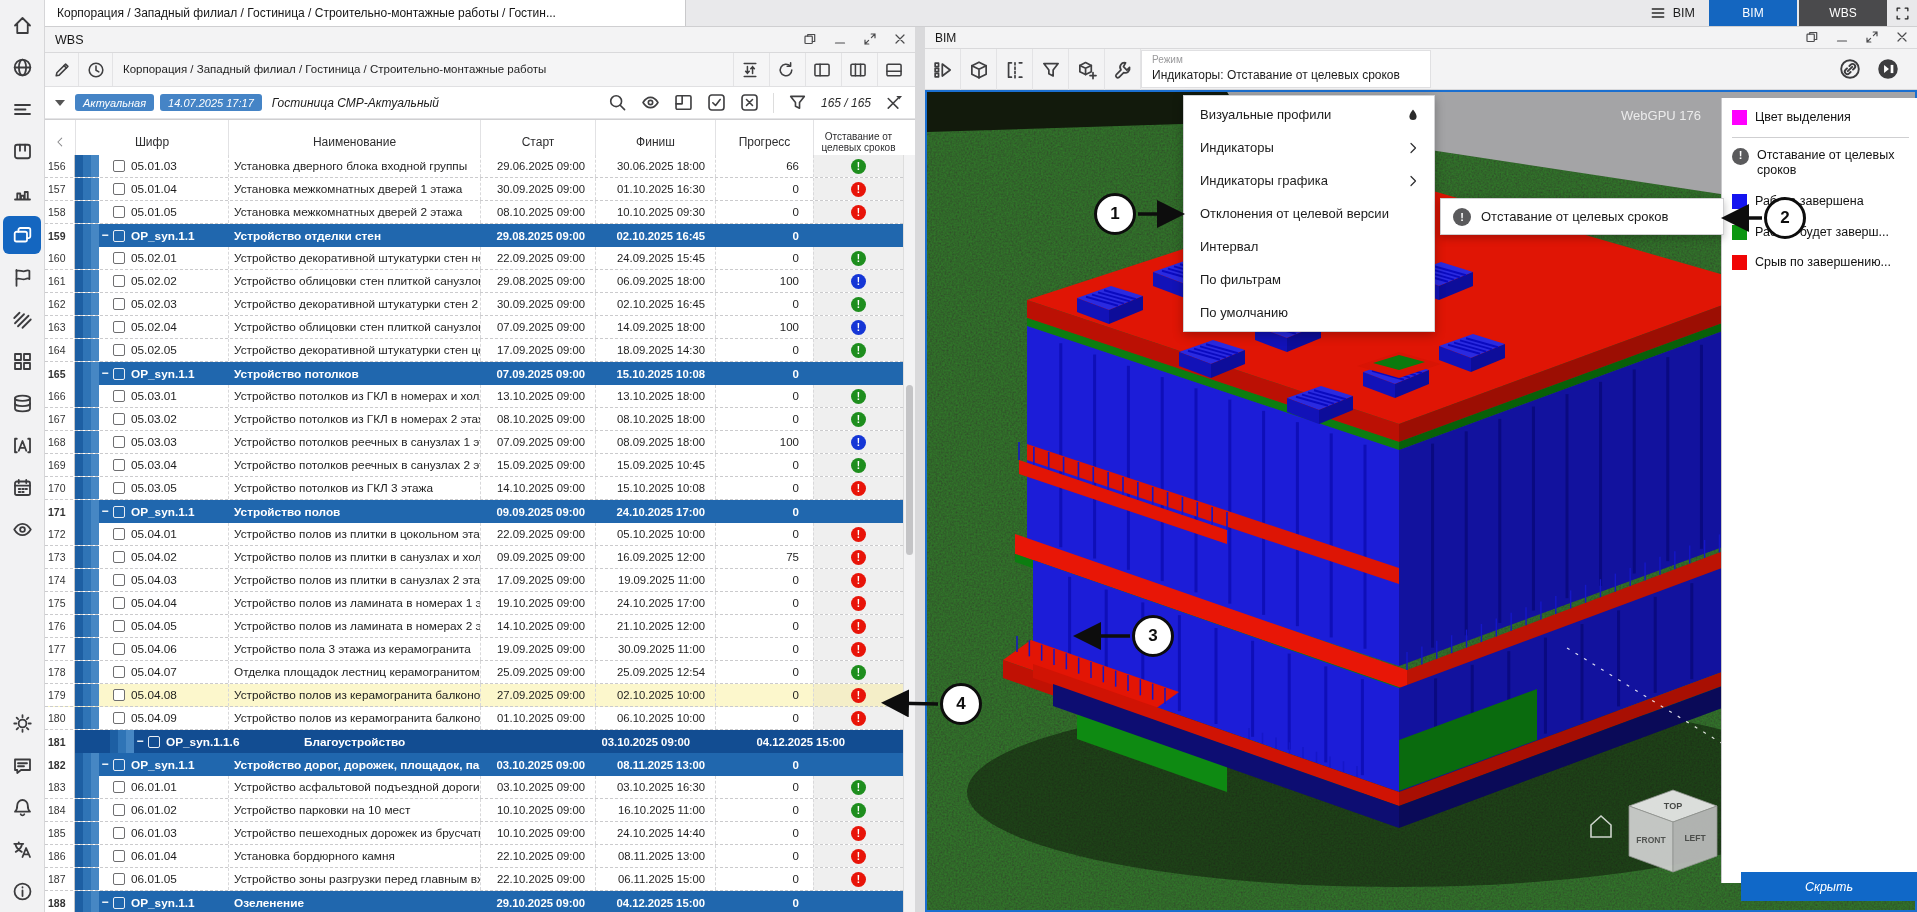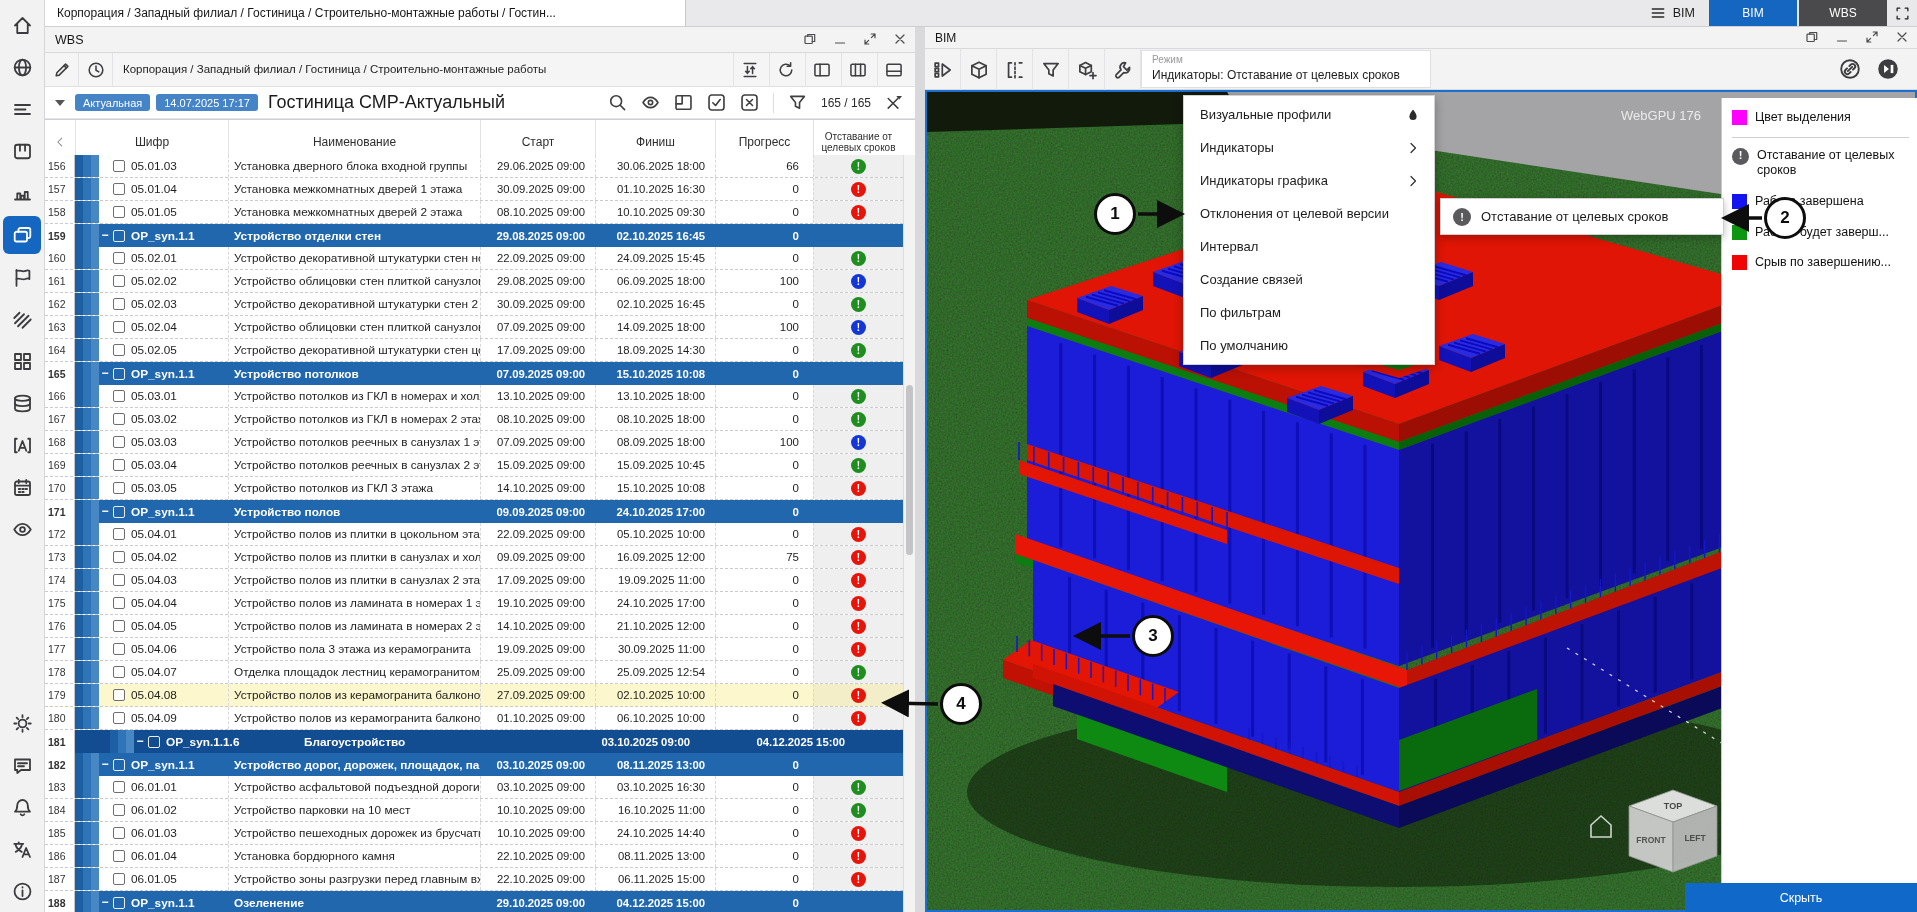--- a/index.html
+++ b/index.html
@@ -47,26 +47,26 @@
   .wbs { position:absolute; left:45px; top:27px; width:870px; height:885px; background:#fff; z-index:10; }
   .wtoolbar { height:34px; background:#f5f5f6; border-bottom:1px solid #e0e0e2; display:flex; align-items:stretch; }
   .tbtn { width:34px; display:flex; align-items:center; justify-content:center; color:#3f3f41;
     border-right:1px solid #e3e3e5; cursor:pointer; }
   .tbtn .ic { width:18px; height:18px; }
   .crumb { font-size:11.5px; line-height:1.3; color:#1e1e1e; padding:3px 10px; width:468px;
     display:flex; align-items:center; }
   .wtools { margin-left:auto; display:flex; align-items:center; gap:4px; padding-right:6px; }
   .wtools .tbtn { width:32px; height:100%; border-right:none; border-left:1px solid #e3e3e5; }
 
-  .vbar { height:32px; border-bottom:1px solid #e4e4e6; display:flex; align-items:center; padding:0 8px 0 10px; }
+  .vbar { height:32px; border-bottom:1px solid #e4e4e6; display:flex; align-items:center; padding:0 8px 0 10px;font-style:italic; }
   .vcaret { width:0; height:0; border-left:5px solid transparent; border-right:5px solid transparent;
     border-top:6px solid #555; margin-right:10px; flex:none; }
   .badge { background:#4584c6; color:#fff; font-size:11px; padding:2.5px 8px; border-radius:3px;
     margin-right:6px; white-space:nowrap; flex:none; }
-  .dataset { font-size:18px; color:#1c1c1c; margin-left:4px; white-space:nowrap; overflow:hidden; }
+  .dataset { font-size:12px; color:#1c1c1c; margin-left:4px; white-space:nowrap; overflow:hidden; }
   .vtools { margin-left:auto; display:flex; align-items:center; gap:14px; padding-right:4px; }
   .vtools .vic { color:#3f3f41; cursor:pointer; display:flex; }
   .vtools .vic .ic { width:19px; height:19px; }
   .vsep { width:1px; height:20px; background:#ddd; }
   .counter { font-size:12px; color:#2c2c2c; white-space:nowrap; }
 
   
   .thead { height:46px; border-top:1px solid #cfcfd1; border-bottom:1px solid #c6c6c8; display:grid;
     grid-template-columns:30px 153px 252px 115px 120px 98px 90px; align-items:center; background:#fff; }
   .thead > div { font-size:12px; color:#2e2e30; text-align:center; border-left:1px solid #e2e2e4;
@@ -132,22 +132,22 @@
   .webgpu { position:absolute; top:16px; right:214px; font-size:13px; color:rgba(255,255,255,.78); z-index:3;text-align:center; }
   .navcube { position:absolute; left:640px; top:688px; z-index:3; }
 
   .legend { position:absolute; right:0; top:71px; width:196px; bottom:29px; background:#fff;
     border-left:1px solid #c9c9cb; padding:12px 8px 0 10px; z-index:30; }
   .lg-row { display:flex; align-items:flex-start; gap:8px; margin-bottom:15px; font-size:12.5px; color:#111; line-height:1.25; }
   .lg-sw { width:15px; height:15px; flex:none; margin-top:0; }
   .lg-alert { width:17px; height:17px; border-radius:50%; background:#5a5a5c; color:#fff; flex:none;
     font-size:11px; font-weight:bold; display:flex; align-items:center; justify-content:center; }
   .lg-div { border:none; border-top:1px solid #cfcfd1; margin:-4px 0 10px; }
-  .hidebtn { position:absolute; right:0; bottom:0; width:232px; height:29px; background:#1068c8;
-    color:#fff; font-size:12.5px; border:none; cursor:pointer; z-index:31; }
+  .hidebtn { position:absolute; right:0; bottom:11px; width:176px; height:29px; background:#1068c8;
+    color:#fff; font-size:12.5px; border:none; cursor:pointer; z-index:31;font-style:italic; }
 
   .cmenu { position:absolute; left:258px; top:68px; width:252px; background:#fff;
     border:1px solid #d2d2d4; box-shadow:0 3px 10px rgba(0,0,0,.28); z-index:40; padding:2px 0; }
   .cm-item { height:33px; display:flex; align-items:center; justify-content:space-between;
     padding:0 14px 0 16px; font-size:13px; color:#1c1c1c; cursor:pointer; }
   .cm-item .ic { width:14px; height:14px; color:#2e2e30; }
   .submenu { position:absolute; left:515px; top:171px; width:284px; height:37px; background:#fff;
     border:1px solid #cfcfd1; box-shadow:0 3px 8px rgba(0,0,0,.25); z-index:41; display:flex;
     align-items:center; gap:10px; padding:0 12px; cursor:pointer; }
   .submenu .lg-alert { width:18px; height:18px; }
@@ -1446,23 +1446,20 @@
             </svg>
           </span>
         </div>
         <div class="cm-item">
           <span>Отклонения от целевой версии</span>
         </div>
         <div class="cm-item">
           <span>Интервал</span>
         </div>
         <div class="cm-item">
-          <span>Создание связей</span>
-        </div>
-        <div class="cm-item">
           <span>По фильтрам</span>
         </div>
         <div class="cm-item">
           <span>По умолчанию</span>
         </div>
       </div>
 
     <div class="submenu">
       <span class="lg-alert">!</span>
       <span class="lbl">Отставание от целевых сроков</span>

